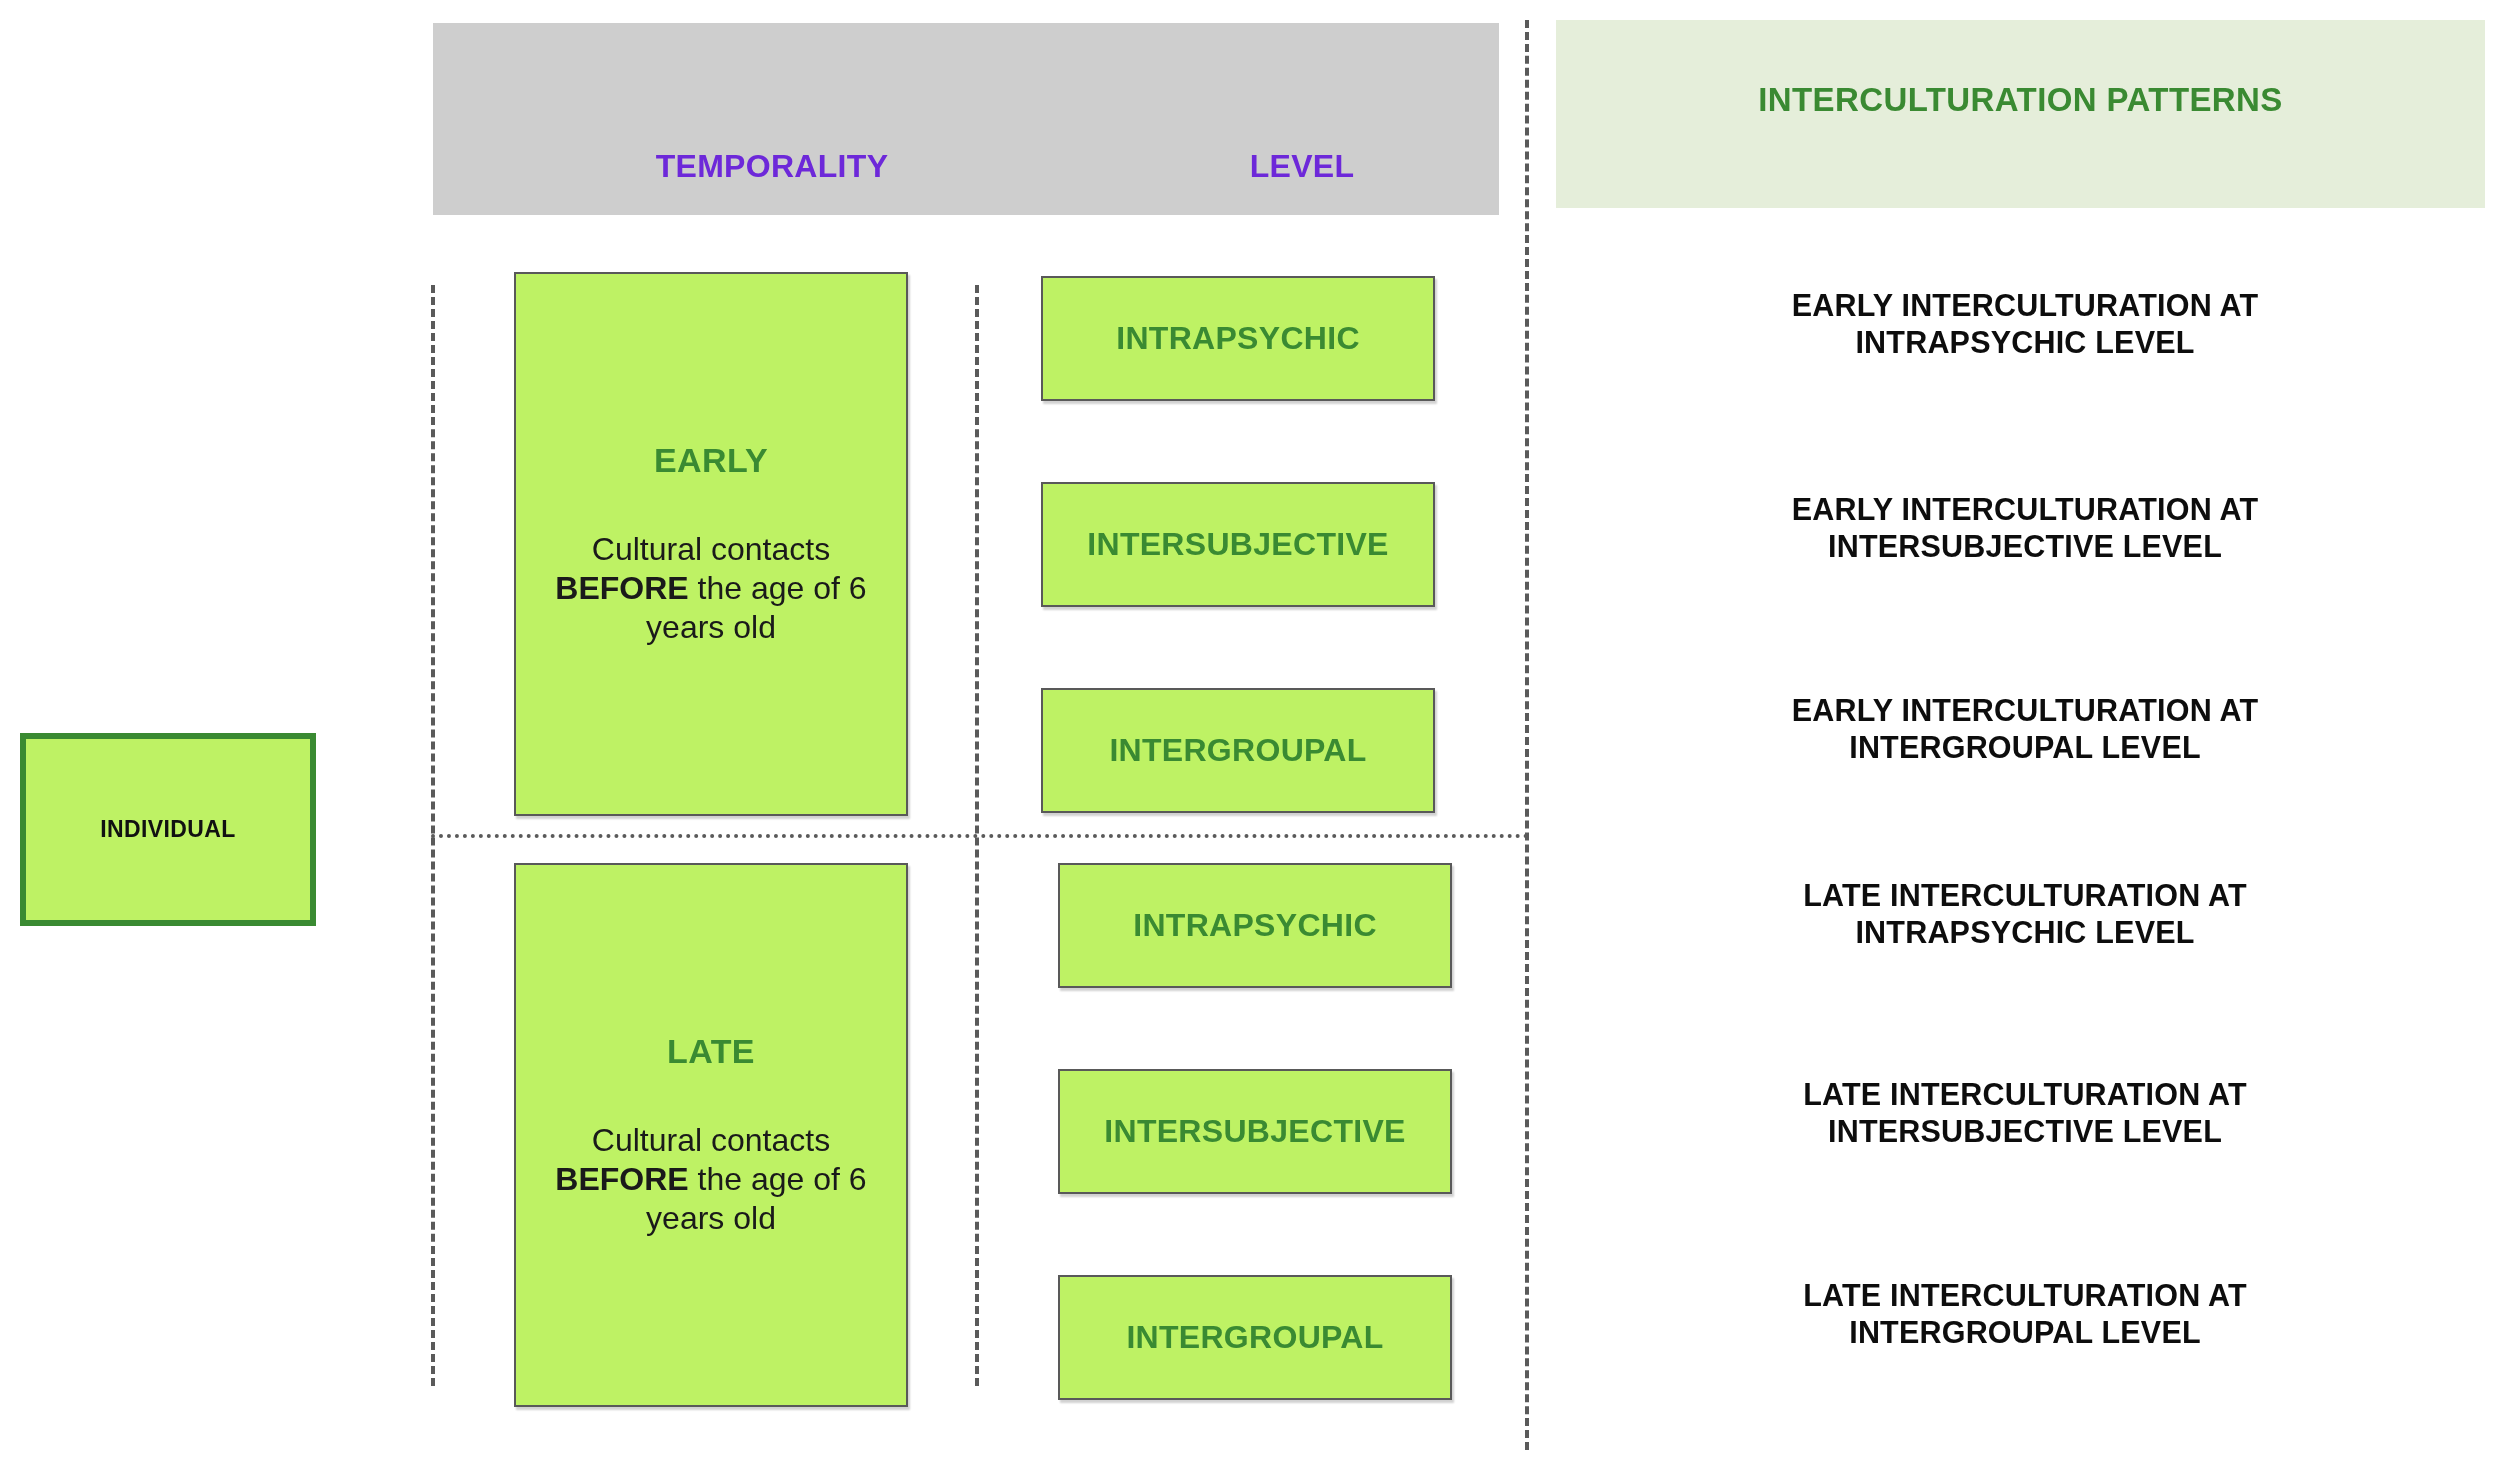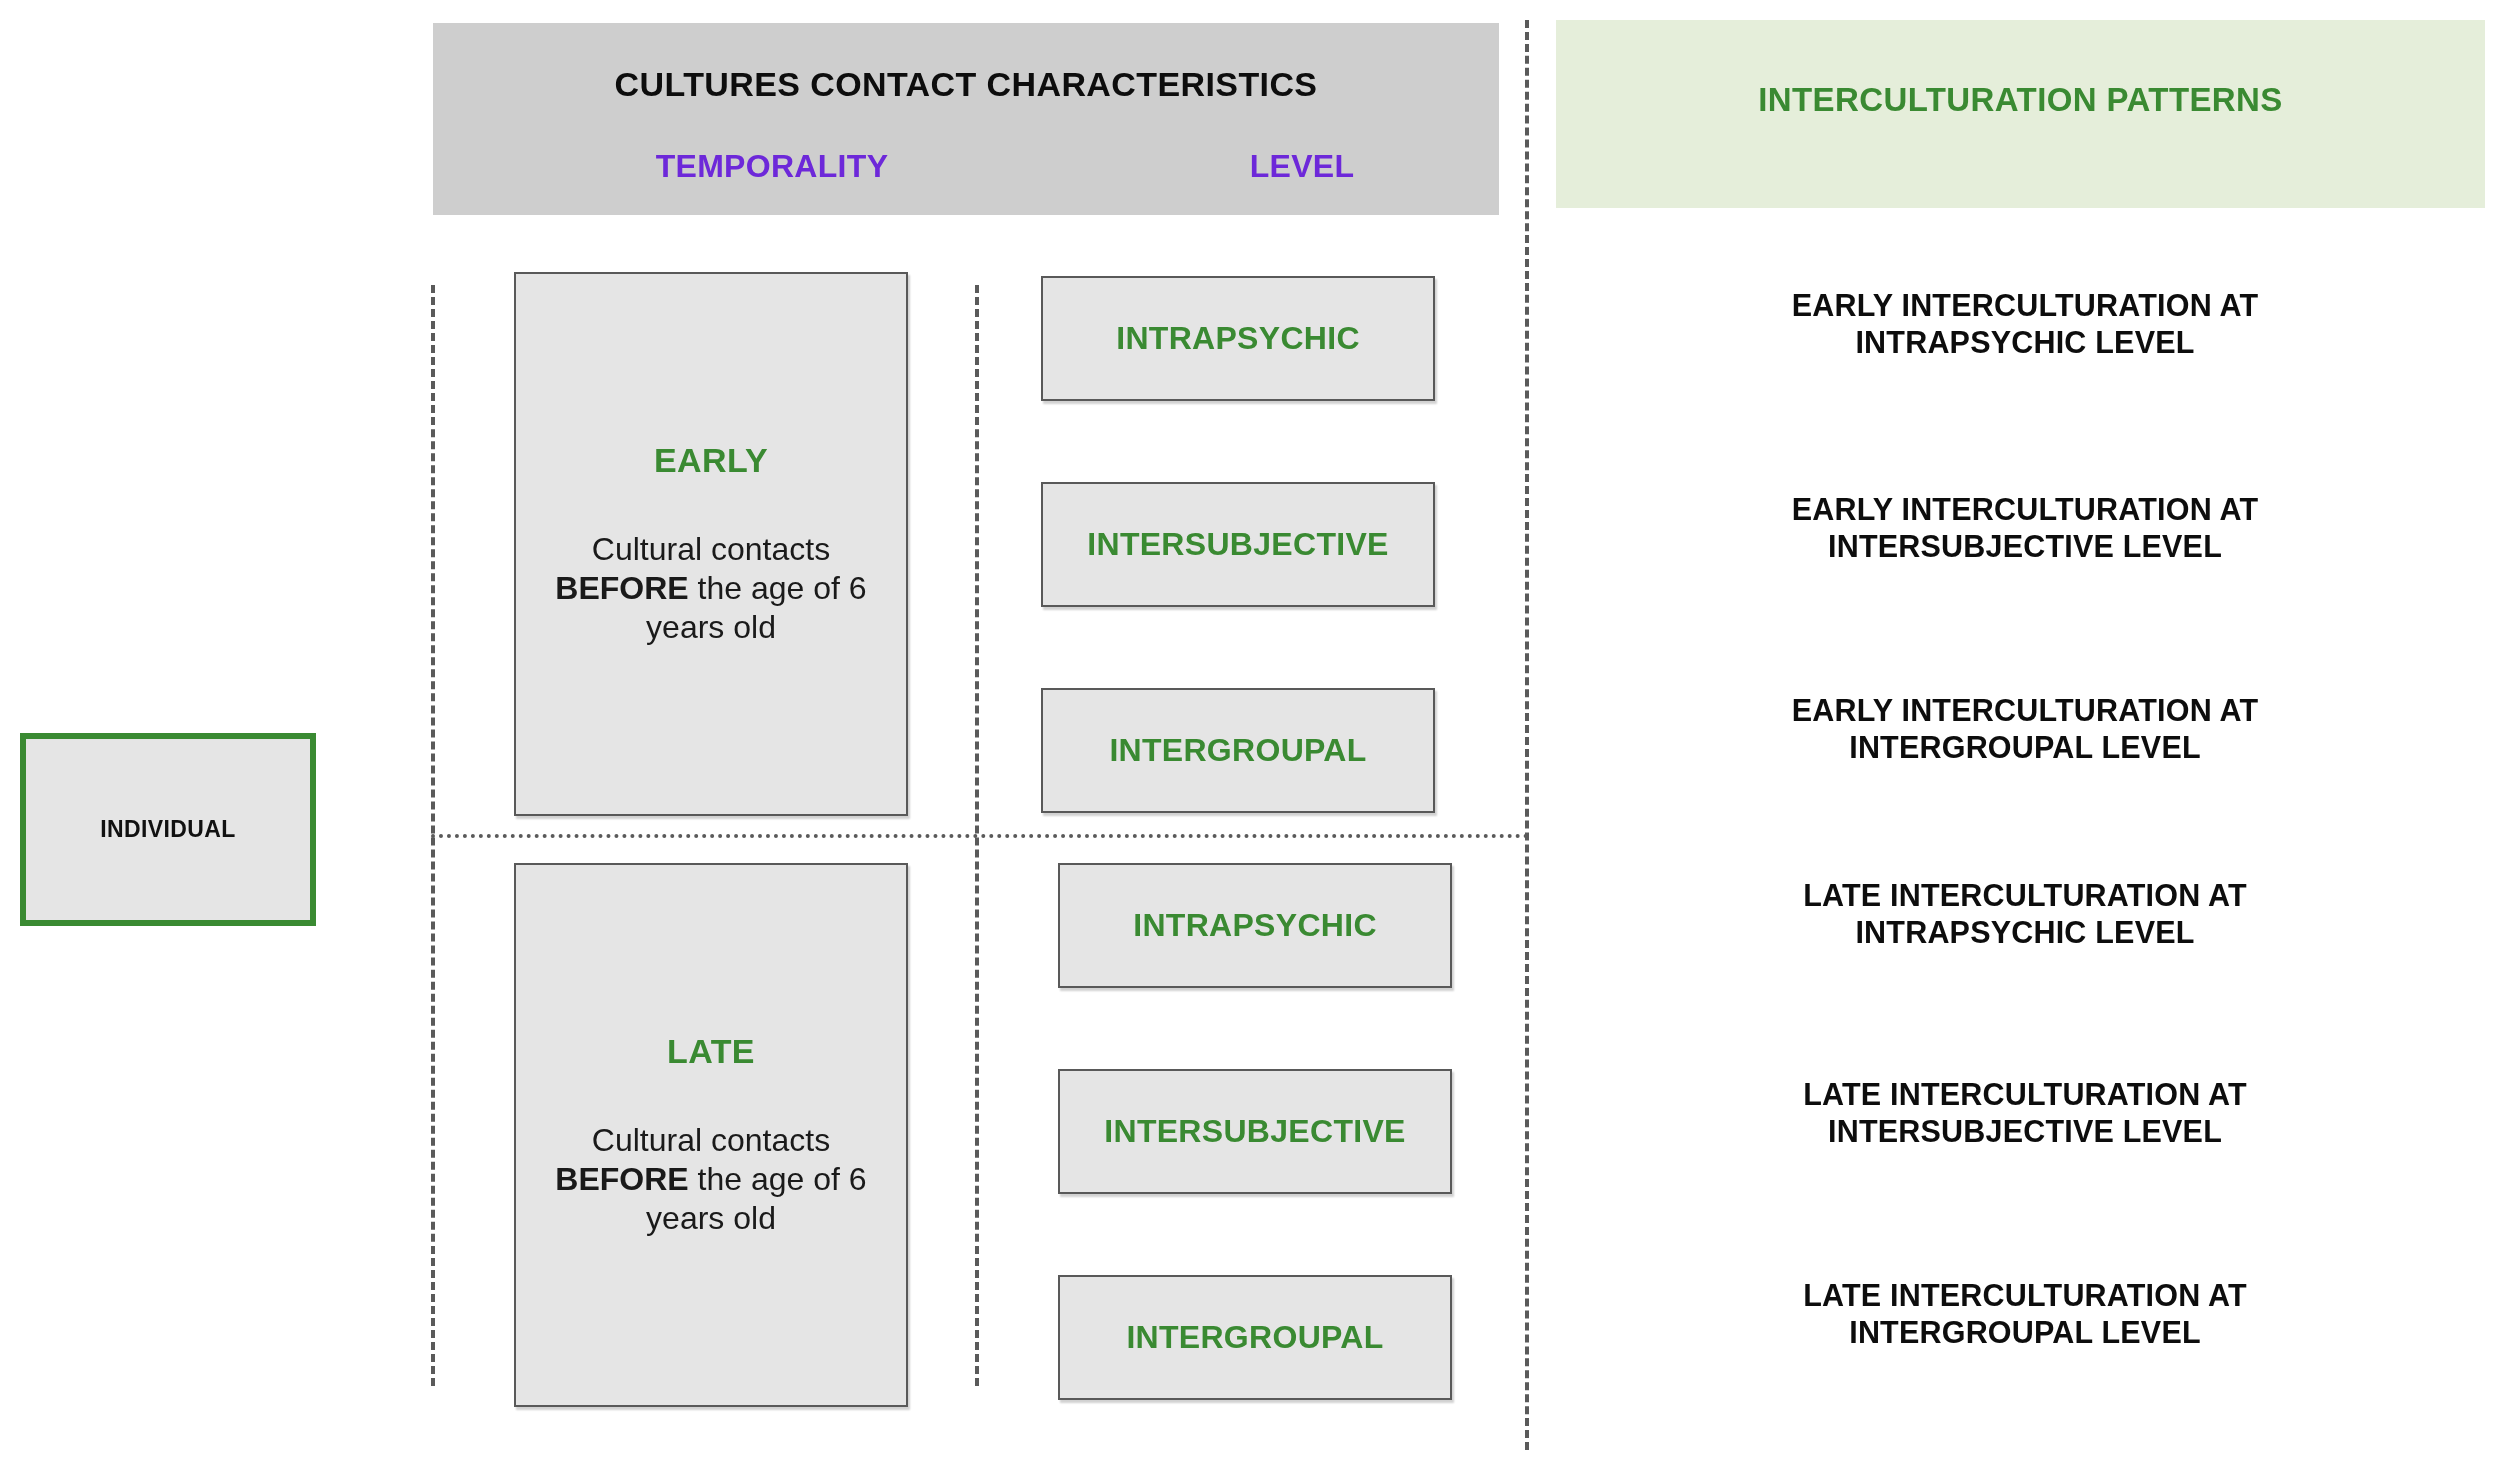--- a/index.html
+++ b/index.html
@@ -85,21 +85,21 @@
     left: 431px;
     top: 834px;
     width: 1098px;
     height: 0;
     border-top: 4.5px dotted #5a5a5a;
   }
 
   
   .box {
     position: absolute;
-    background: #e5e5e5;
+    background: #bef264;
     border: 2.7px solid #595959;
     box-sizing: border-box;
     box-shadow: 1.8px 2.7px 1.8px rgba(0,0,0,0.18);
     display: flex;
     flex-direction: column;
     align-items: center;
     justify-content: center;
   }
 
   
@@ -180,21 +180,20 @@
   .pattern.p3 { top: 877px; }
   .pattern.p4 { top: 1076px; }
   .pattern.p5 { top: 1277px; }
 </style>
 </head>
 <body>
 
 <div id="stage">
 
   <div class="hdr-gray">
-    <div class="hdr-gray-title">CULTURES CONTACT CHARACTERISTICS</div>
     <div class="hdr-sub temporality">TEMPORALITY</div>
     <div class="hdr-sub level">LEVEL</div>
   </div>
 
   <div class="hdr-green">
     <div class="hdr-green-title">INTERCULTURATION PATTERNS</div>
   </div>
 
   <div class="vdash v1"></div>
   <div class="vdash v2"></div>

